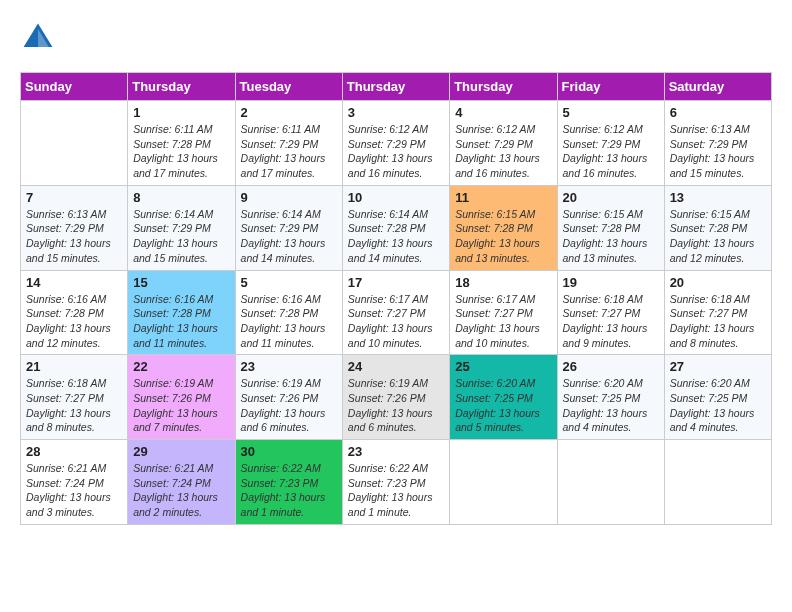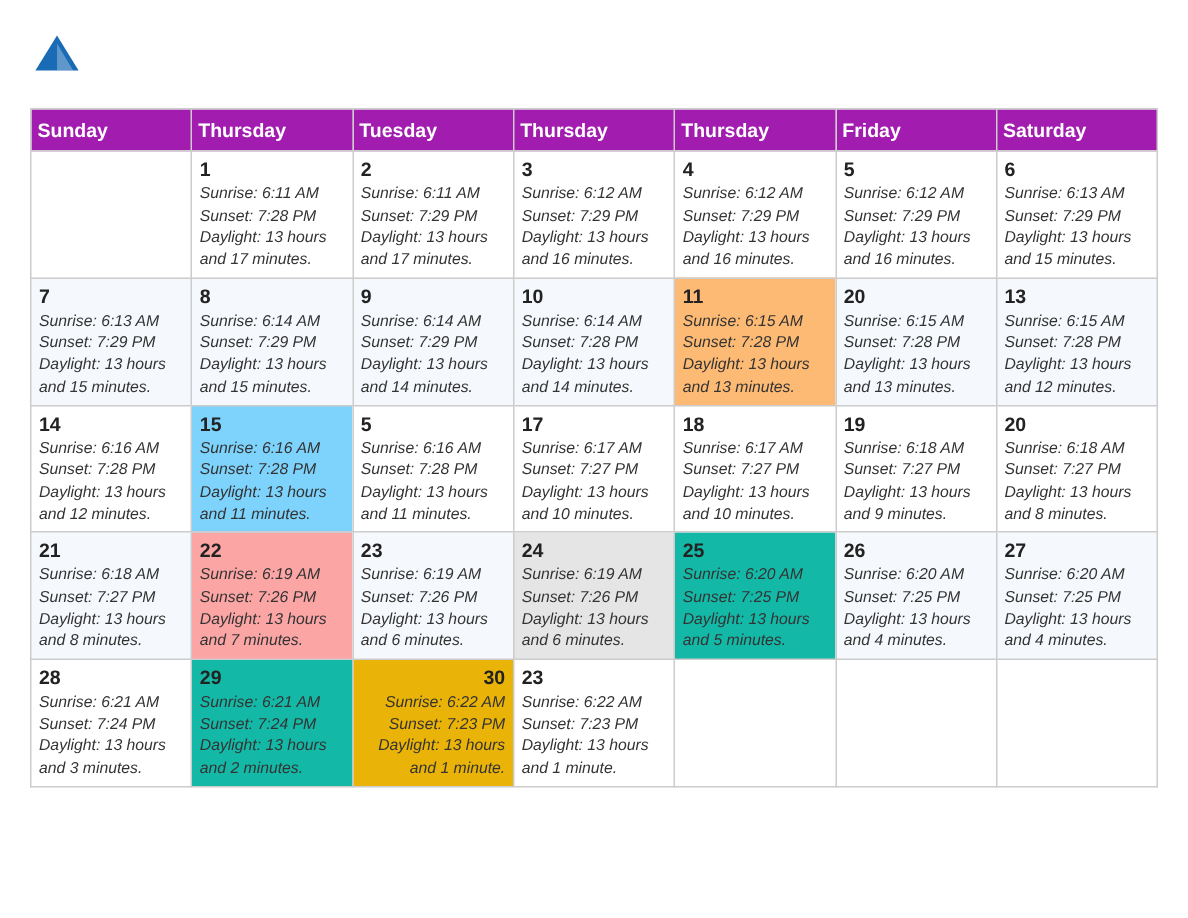--- a/index.html
+++ b/index.html
@@ -268,21 +268,21 @@
         </td>
       </tr>
       <tr>
         <td style="background: rgb(245, 248, 252);">
           <span class="day-num">21</span>
           <div class="day-info" style="white-space: pre-line;">Sunrise: 6:18 AM
 Sunset: 7:27 PM
 Daylight: 13 hours
 and 8 minutes.</div>
         </td>
-        <td style="background: #fca5a5; margin-top: 23px;">
+        <td style="background: #f0abfc; margin-top: 23px;">
           <span class="day-num">22</span>
           <div class="day-info" style="white-space: pre-line;">Sunrise: 6:19 AM
 Sunset: 7:26 PM
 Daylight: 13 hours
 and 7 minutes.</div>
         </td>
         <td style="background: rgb(245, 248, 252);">
           <span class="day-num">23</span>
           <div class="day-info" style="white-space: pre-line;">Sunrise: 6:19 AM
 Sunset: 7:26 PM
@@ -319,28 +319,28 @@
         </td>
       </tr>
       <tr>
         <td style="background: rgb(255, 255, 255);">
           <span class="day-num">28</span>
           <div class="day-info" style="white-space: pre-line;">Sunrise: 6:21 AM
 Sunset: 7:24 PM
 Daylight: 13 hours
 and 3 minutes.</div>
         </td>
-        <td style="background: #14b8a6;">
+        <td style="background: #c4b5fd;">
           <span class="day-num">29</span>
           <div class="day-info" style="white-space: pre-line;">Sunrise: 6:21 AM
 Sunset: 7:24 PM
 Daylight: 13 hours
 and 2 minutes.</div>
         </td>
-        <td style="background: #eab308; text-align: right;">
+        <td style="background: #22c55e;">
           <span class="day-num">30</span>
           <div class="day-info" style="white-space: pre-line;">Sunrise: 6:22 AM
 Sunset: 7:23 PM
 Daylight: 13 hours
 and 1 minute.</div>
         </td>
         <td style="background: rgb(255, 255, 255);">
           <span class="day-num">23</span>
           <div class="day-info" style="white-space: pre-line;">Sunrise: 6:22 AM
 Sunset: 7:23 PM

